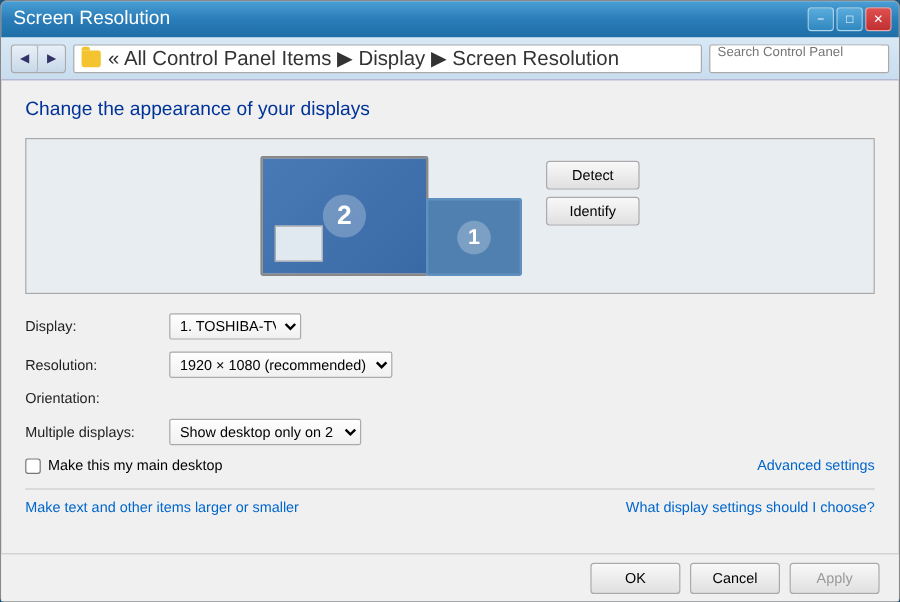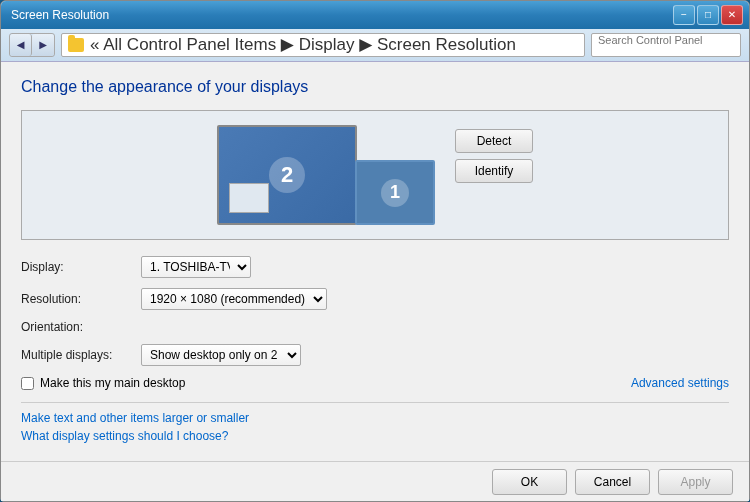--- a/index.html
+++ b/index.html
@@ -292,23 +292,23 @@
       margin-left: auto;
       color: #0066cc;
       cursor: pointer;
       font-size: 12px;
       text-decoration: none;
     }
 
     
     .links-section {
       display: flex;
-      flex-direction: column;
+      flex-direction: row;
       gap: 4px;
-      margin-bottom: 2px;
+      margin-bottom: 15px;
       justify-content: space-between;
     }
     .link-item {
       color: #0066cc;
       cursor: pointer;
       font-size: 12px;
       text-decoration: none;
     }
 
     
@@ -344,21 +344,21 @@
     .bottom-btn.apply-btn {
       color: #999;
     }
   </style>
 </head>
 <body>
 
 <div class="window">
 
   <div class="title-bar">
-    <span style="color:white;font-size:12px;margin-left:4px;">Screen Resolution</span>
+    <span style="color:white;font-size:16px;margin-left:4px;">Screen Resolution</span>
     <div class="title-bar-controls">
       <div class="title-btn minimize">−</div>
       <div class="title-btn maximize">□</div>
       <div class="title-btn close">✕</div>
     </div>
   </div>
 
   <div class="address-bar">
     <div class="nav-btn-group">
       <div class="nav-btn">◀</div>

